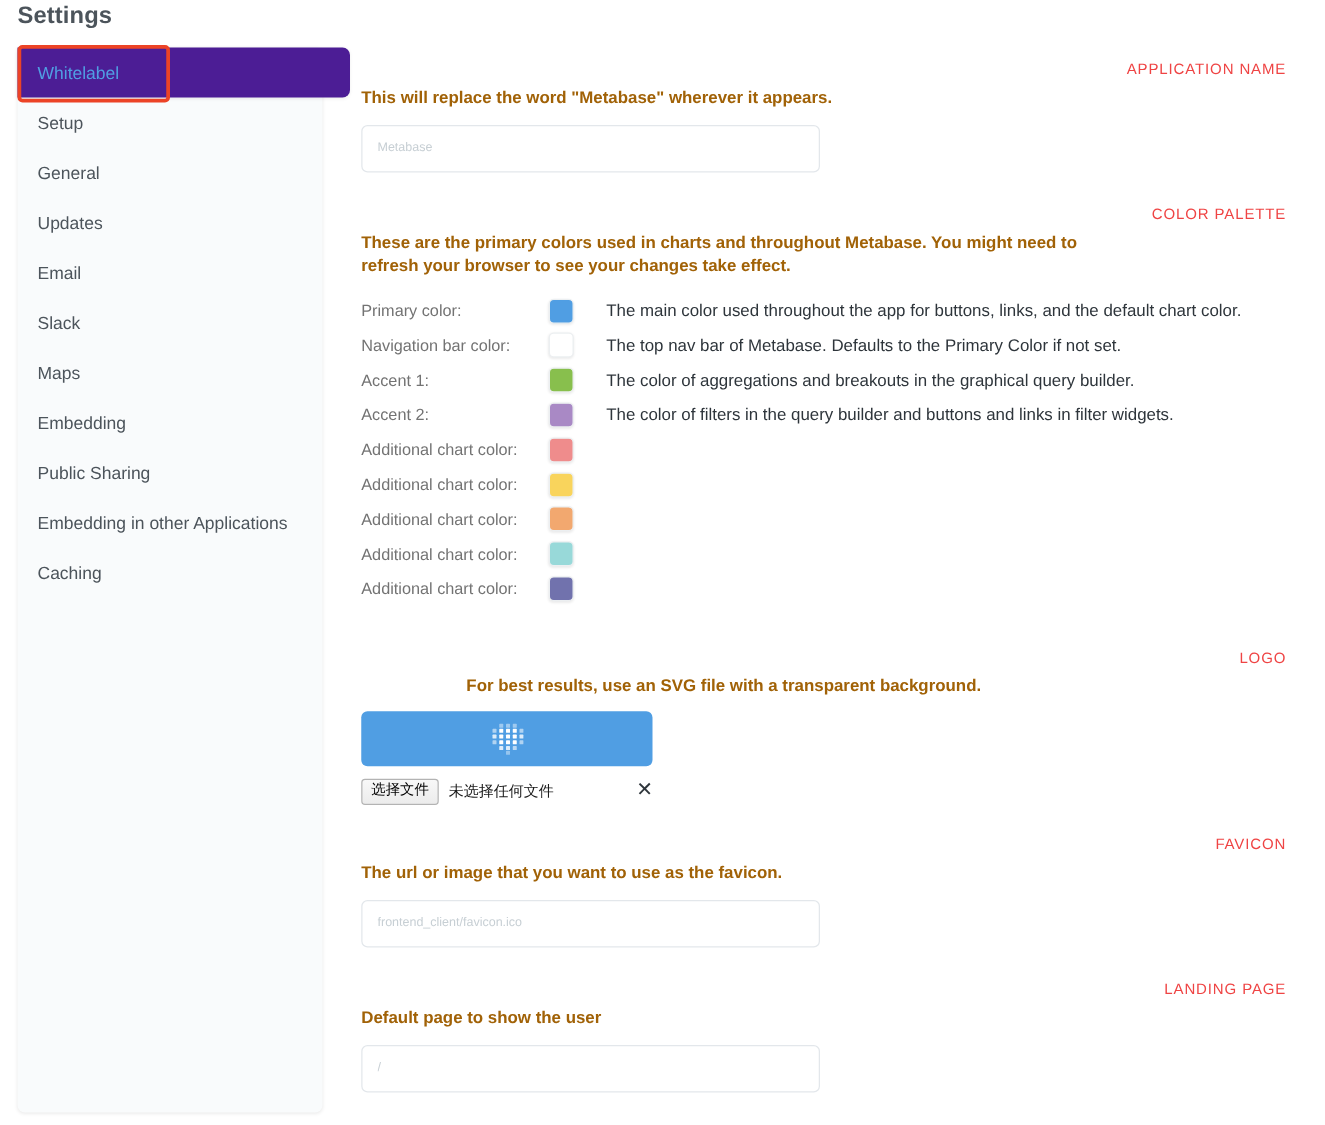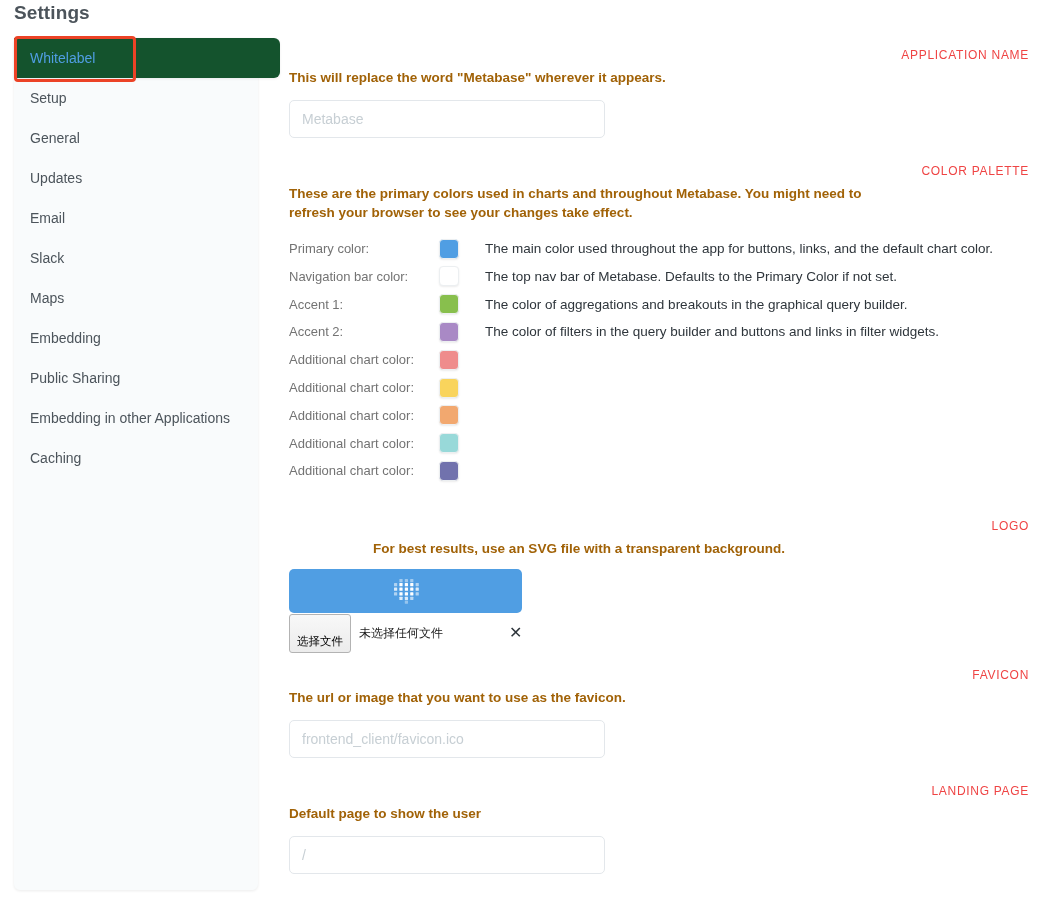--- a/index.html
+++ b/index.html
@@ -49,21 +49,21 @@
     height: 40px;
     line-height: 40px;
     padding-left: 16px;
     font-size: 14px;
     color: #4c545b;
     cursor: pointer;
     white-space: nowrap;
   }
   .sidebar-item.active {
     color: #509ee3;
-    background: #14532d;
+    background: #4c1d95;
     width: 250px;
     border-top-right-radius: 6px;
     border-bottom-right-radius: 6px;
     box-shadow: 0 1px 3px rgba(0,0,0,0.07);
     z-index: 2;
   }
 
   
   .annotation-box {
     position: absolute;
@@ -97,27 +97,27 @@
   .section-desc {
     font-size: 13.5px;
     color: #a16207;
     line-height: 1.45;
     margin: 0 0 12px 0;
     max-width: 580px;
     font-weight: 700;
   }
   .text-input {
     display: block;
-    width: 316px;
+    width: 367px;
     height: 38px;
     box-sizing: border-box;
     border: 1px solid #e3e7eb;
     border-radius: 5px;
     background: #ffffff;
-    font-size: 14px;
+    font-size: 10px;
     color: #000000;
     padding: 0 12px;
     outline: none;
     font-family: inherit;
   }
   .text-input::placeholder { color: #c7cfd4; }
 
   
   .palette { margin-top: 2px; }
   .palette-row {
@@ -168,21 +168,21 @@
     align-items: center;
     height: 22px;
   }
   .file-button {
     font-size: 11.5px;
     font-family: "Liberation Sans", sans-serif;
     color: #000;
     background: linear-gradient(#f8f8f8, #ececec);
     border: 1px solid #b3b3b3;
     border-radius: 3px;
-    padding: 19px 7px 2px 7px;
+    padding: 1px 7px 2px 7px;
     cursor: pointer;
     line-height: 1.35;
   }
   .file-status {
     font-size: 12px;
     color: #1a1a1a;
     margin-left: 8px;
   }
   .clear-logo {
     margin-left: 66px;

